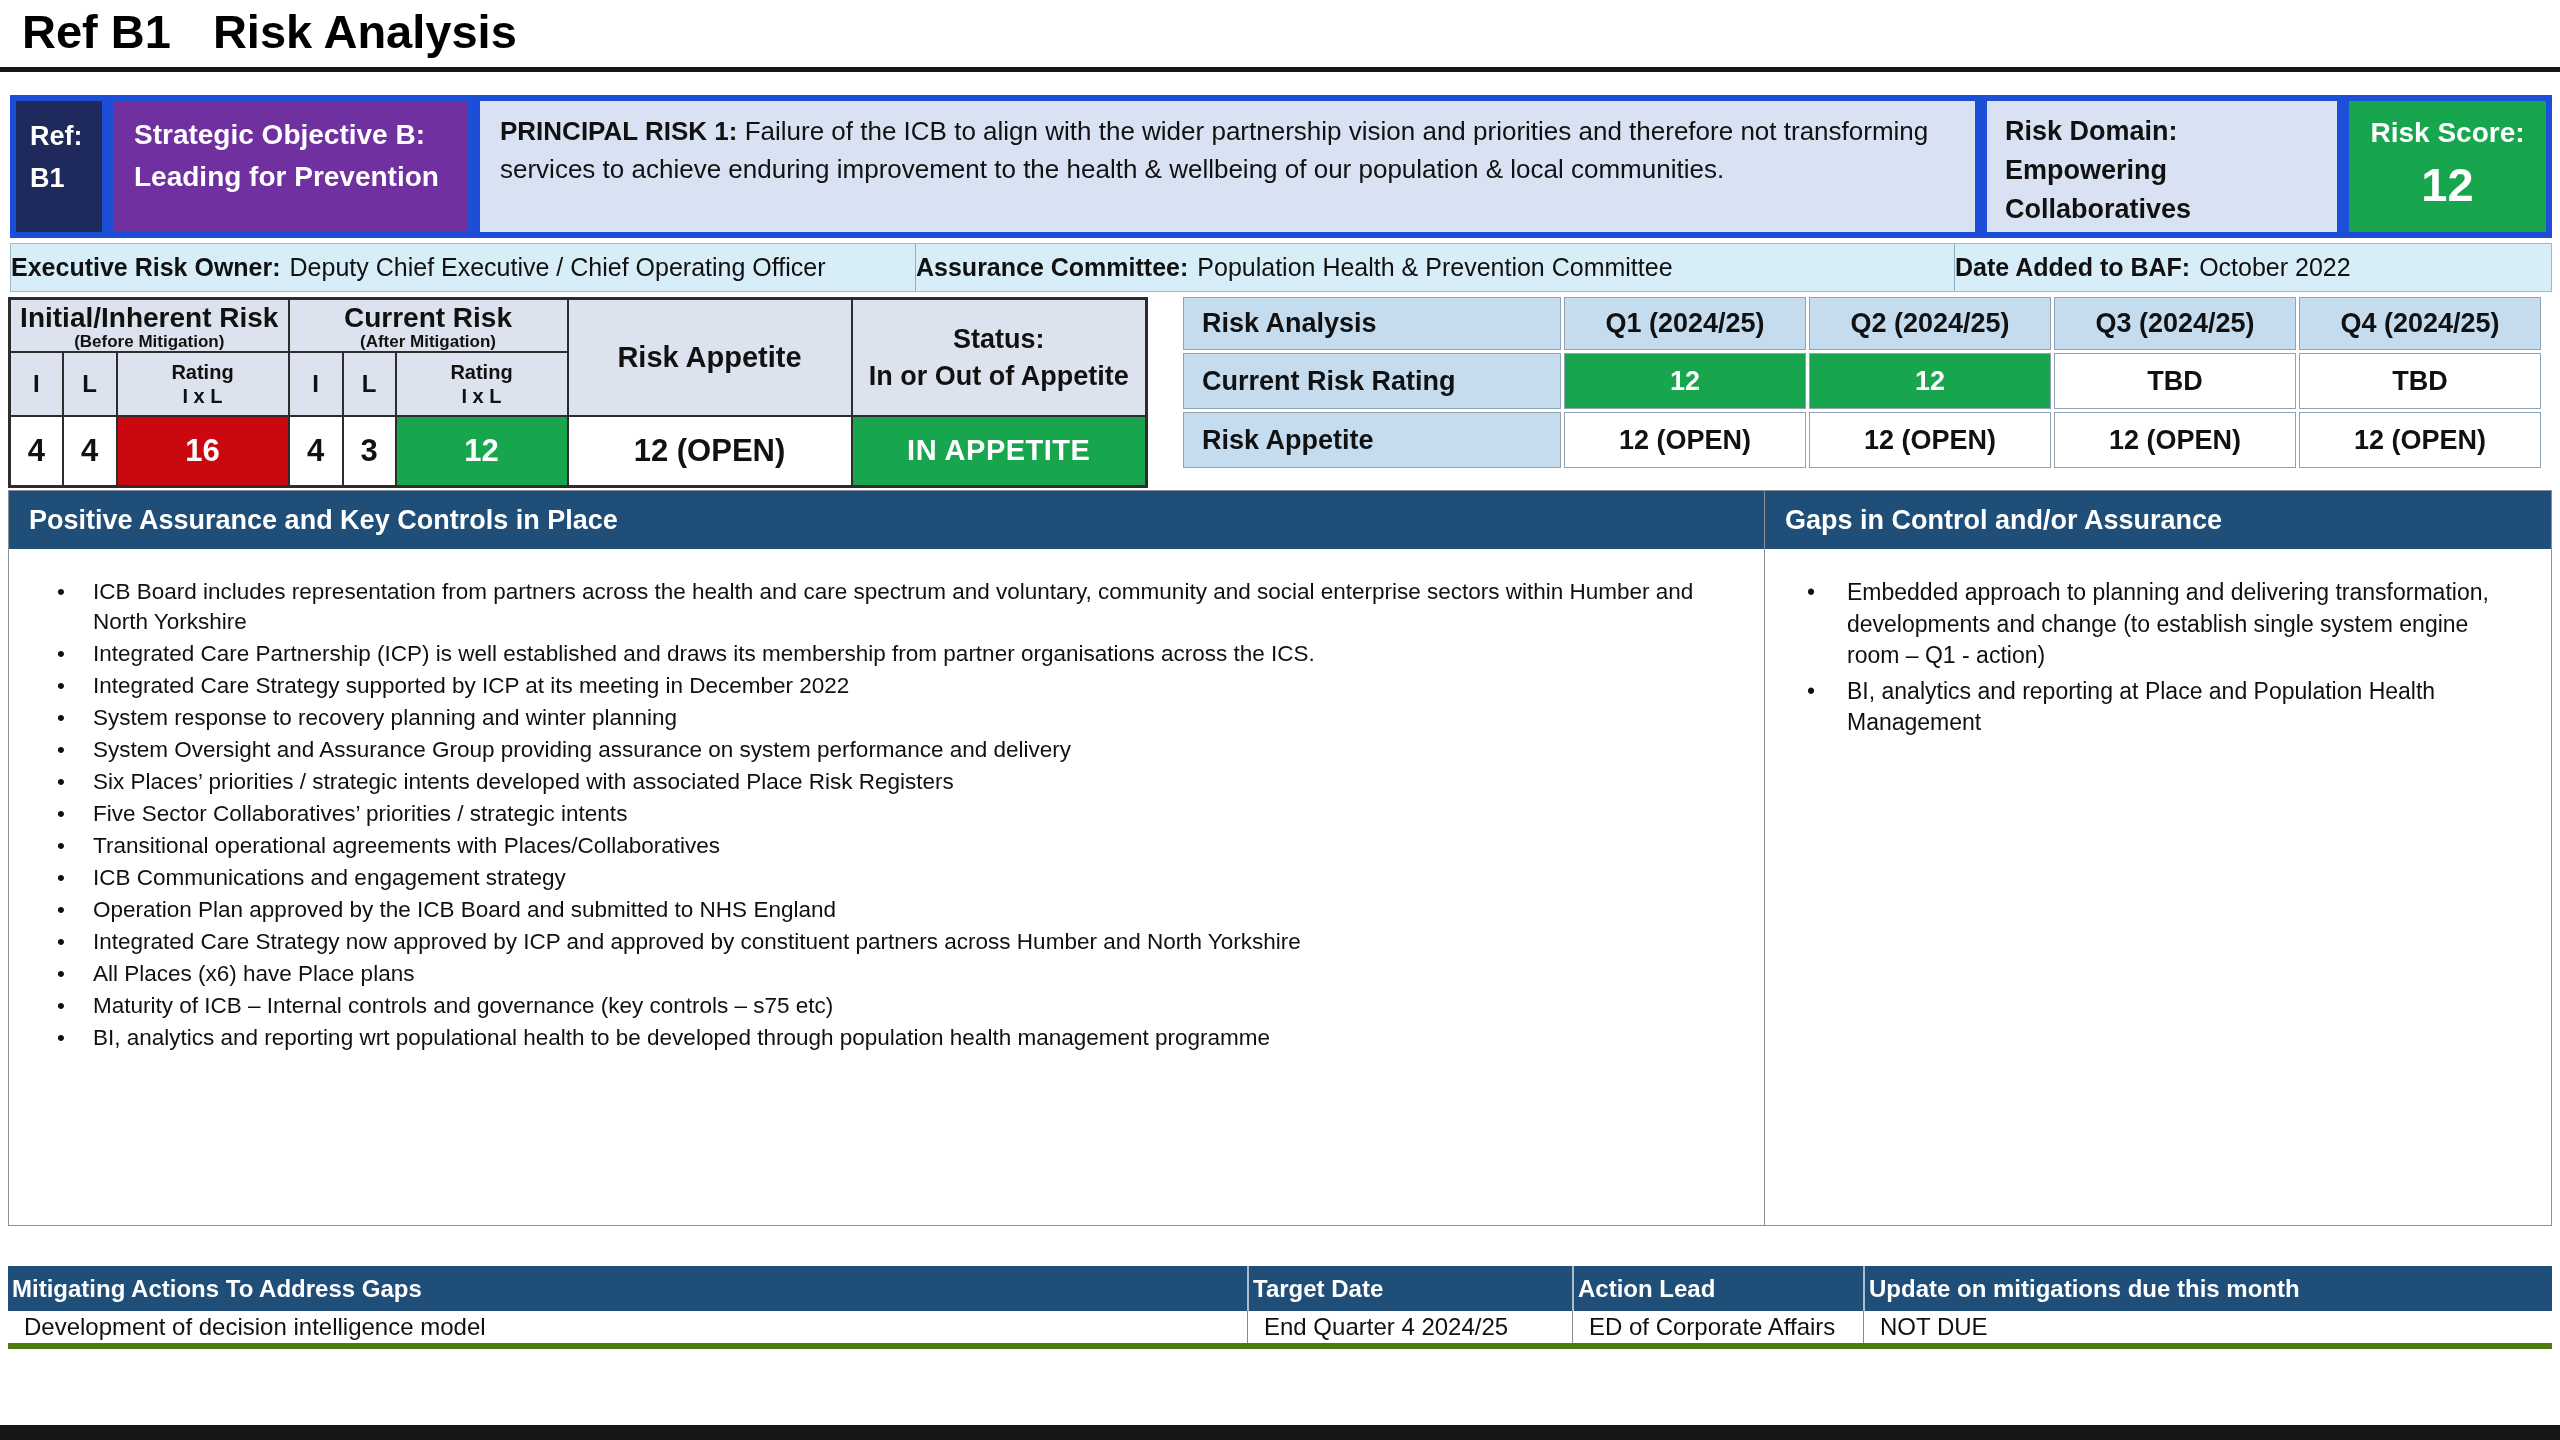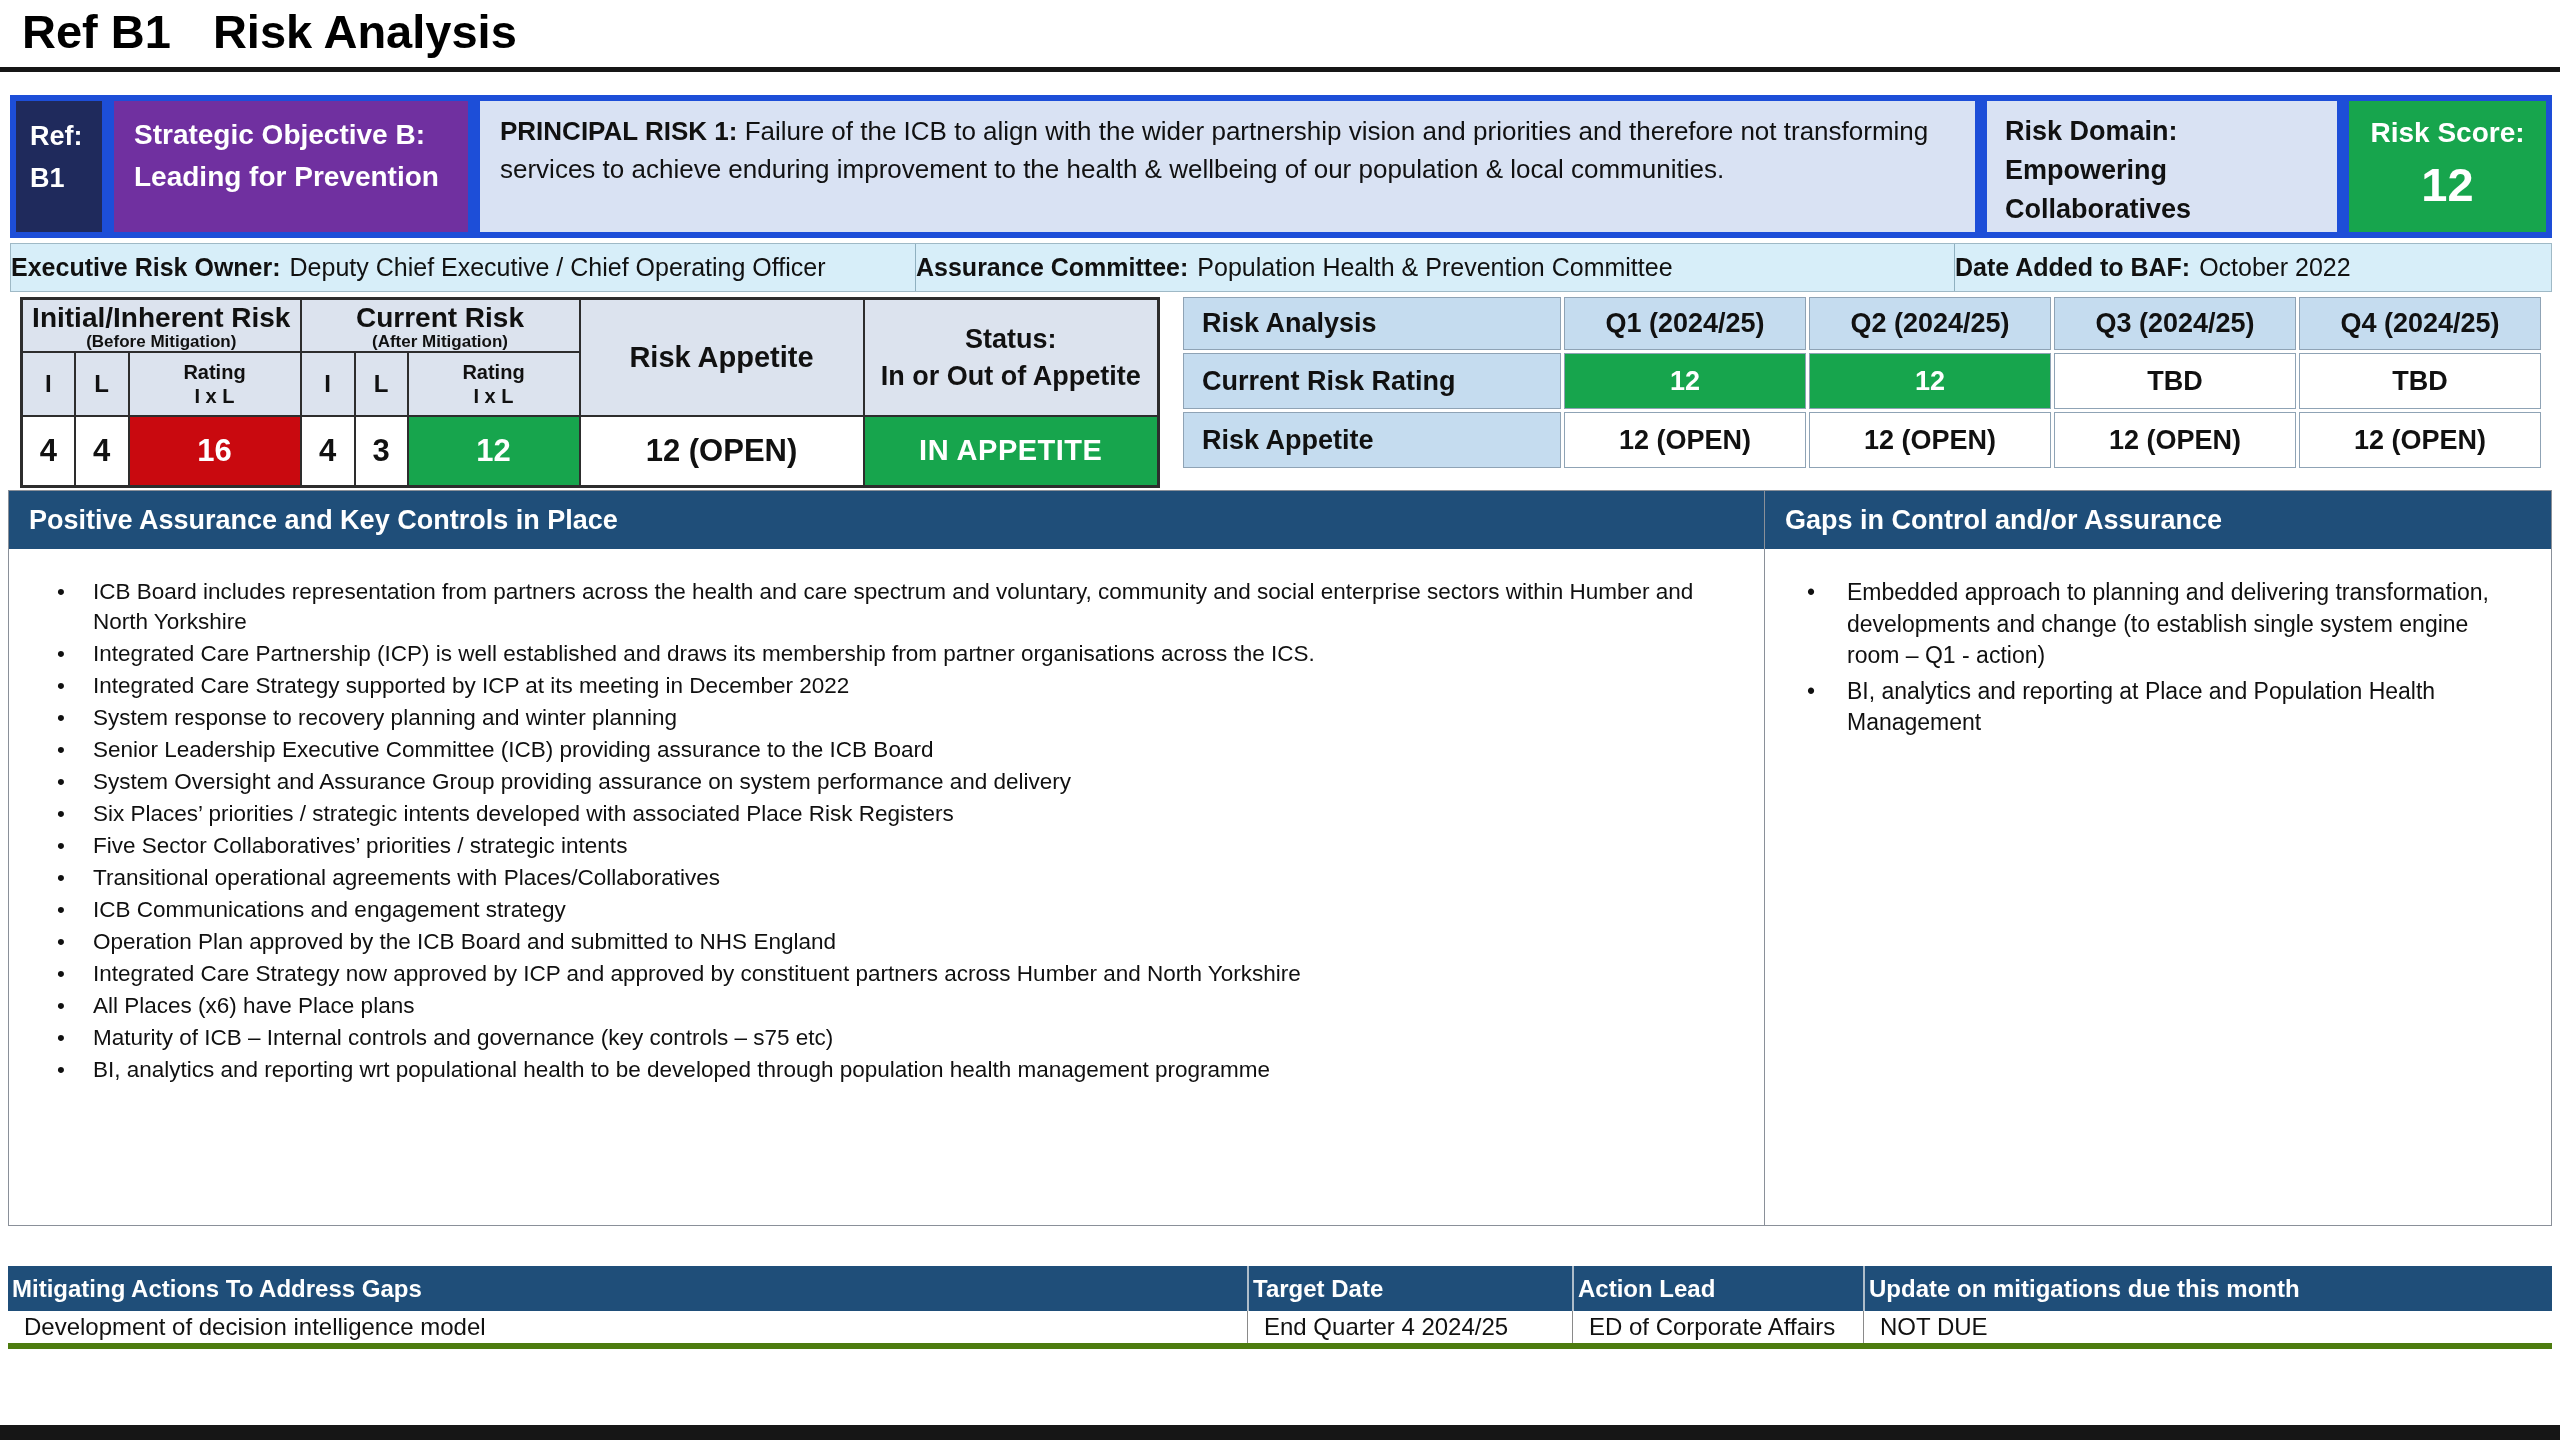--- a/index.html
+++ b/index.html
@@ -33,21 +33,21 @@
 
   
   .meta-row{ position:absolute; left:10px; right:8px; top:243px; height:49px; background:var(--cyan-row);
     border:1px solid #9fb9c6; display:flex; font-size:25px; }
   .meta-cell{ display:flex; align-items:center; padding-left:0; border-left:1px solid #8fb0c0; overflow:hidden; white-space:nowrap; }
   .meta-cell:first-child{ border-left:none; }
   .meta-cell b{ margin-right:9px; }
   .mc-owner{ width:904px; } .mc-committee{ width:1039px; } .mc-baf{ flex:1; }
 
   
-  table.matrix{ position:absolute; left:20px; top:297px; border-collapse:collapse; border:3px solid #2d2d2d; table-layout:fixed; }
+  table.matrix{ position:absolute; left:8px; top:297px; border-collapse:collapse; border:3px solid #2d2d2d; table-layout:fixed; }
   table.matrix th, table.matrix td{ border:2px solid #2d2d2d; text-align:center; vertical-align:middle; padding:0; }
   table.matrix th{ background:var(--matrix-head); }
   .mx-title{ font-size:28px; font-weight:bold; line-height:28px; padding-top:4px; }
   .mx-sub{ font-size:17px; font-weight:bold; line-height:19px; }
   .mx-il{ font-size:24px; font-weight:bold; }
   .mx-rating{ font-size:20px; font-weight:bold; line-height:24px; }
   .mx-appetite-h{ font-size:29px; font-weight:bold; }
   .mx-status-h{ font-size:27px; font-weight:bold; line-height:37px; }
   .mx-val{ font-size:31px; font-weight:bold; background:#fff; }
   .mx-red{ background:var(--red); color:#fff; }
@@ -228,21 +228,20 @@
 
   <div class="main">
     <div class="main-left">
       <div class="sec-head">Positive Assurance and Key Controls in Place</div>
       <div class="sec-body">
         <ul class="bullets">
           <li>ICB Board includes representation from partners across the health and care spectrum and voluntary, community and social enterprise sectors within Humber and North Yorkshire</li>
           <li>Integrated Care Partnership (ICP) is well established and draws its membership from partner organisations across the ICS.</li>
           <li>Integrated Care Strategy supported by ICP at its meeting in December 2022</li>
           <li>System response to recovery planning and winter planning</li>
-          <li>Senior Leadership Executive Committee (ICB) providing assurance to the ICB Board</li>
           <li>System Oversight and Assurance Group providing assurance on system performance and delivery</li>
           <li>Six Places’ priorities / strategic intents developed with associated Place Risk Registers</li>
           <li>Five Sector Collaboratives’ priorities / strategic intents</li>
           <li>Transitional operational agreements with Places/Collaboratives</li>
           <li>ICB Communications and engagement strategy</li>
           <li>Operation Plan approved by the ICB Board and submitted to NHS England</li>
           <li>Integrated Care Strategy now approved by ICP and approved by constituent partners across Humber and North Yorkshire</li>
           <li>All Places (x6) have Place plans</li>
           <li>Maturity of ICB – Internal controls and governance (key controls – s75 etc)</li>
           <li>BI, analytics and reporting wrt populational health to be developed through population health management programme</li>

